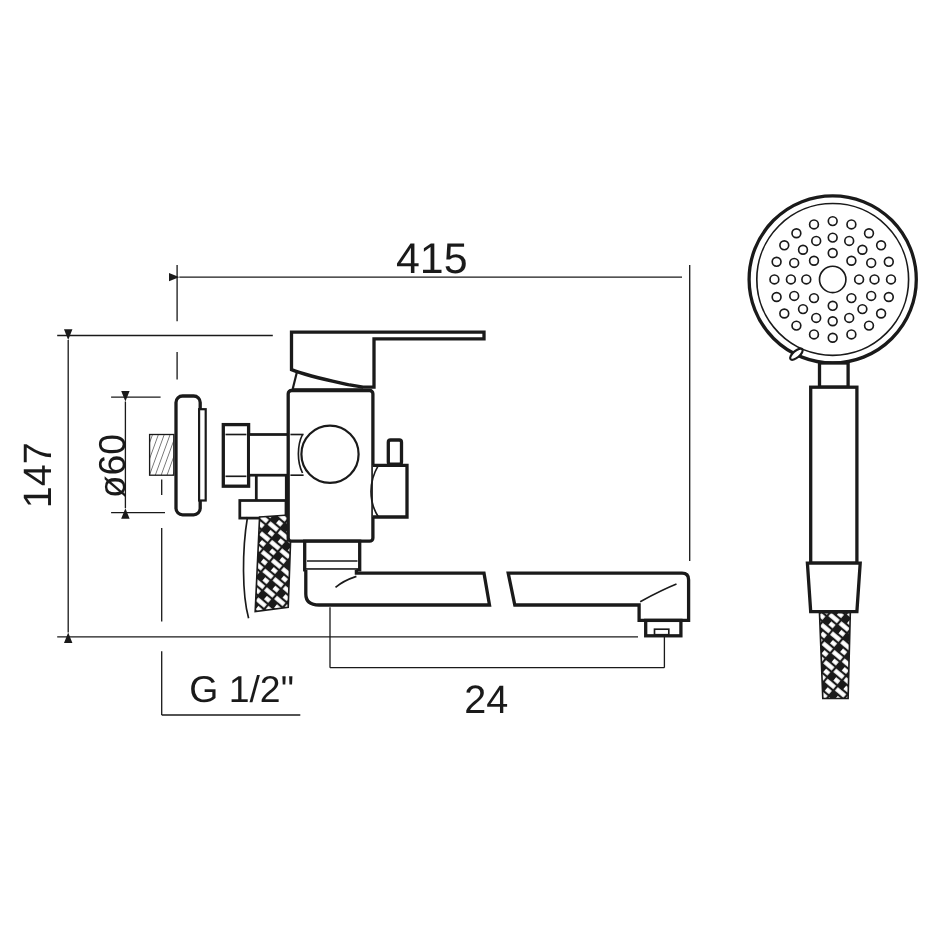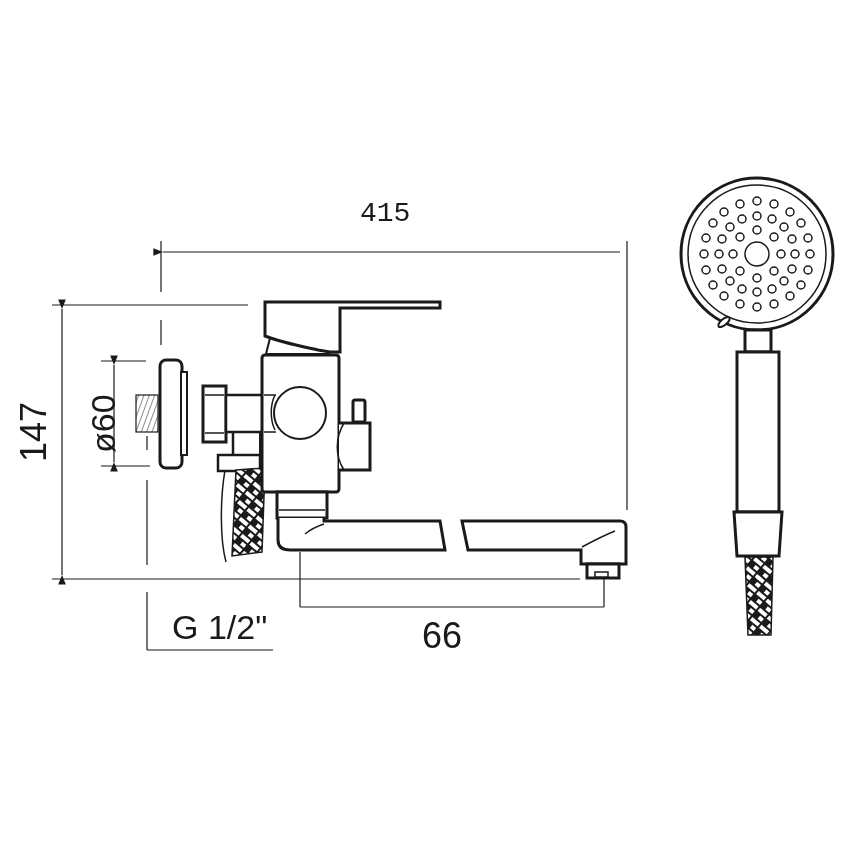--- a/index.html
+++ b/index.html
@@ -1,19 +1,19 @@
 <!DOCTYPE html>
 <html><head>
 <meta charset="utf-8">
 <style>
   html, body { margin:0; padding:0; background:#ffffff; }
   body { width:862px; height:862px; position:relative; overflow:hidden; font-family:"Liberation Sans", sans-serif; }
   svg { position:absolute; left:0; top:0; }
   .dimtext { position:absolute; font-family:"Liberation Sans", sans-serif; color:#1a1a1a; line-height:1; white-space:nowrap; }
-  #dim-415 { left:360px; top:200px; font-size:28px;font-family:Liberation Mono, monospace; }
+  #dim-415 { left:360px; top:216px; font-size:39px; }
   #dim-35 { left:422px; top:618px; font-size:36px; }
   #dim-g12 { left:172px; top:610px; font-size:34px; }
   #dim-147 { left:16px; top:462px; font-size:36px; transform:rotate(-90deg); transform-origin:left top; }
   #dim-d60 { left:86px; top:453px; font-size:34px; transform:rotate(-90deg); transform-origin:left top; }
 </style>
 </head>
 <body>
 
 <svg width="862" height="862" viewBox="0 0 862 862" xmlns="http://www.w3.org/2000/svg">
   <defs>
@@ -169,13 +169,13 @@
     <rect x="737" y="352" width="42" height="160" stroke-width="3"></rect>
     <path d="M734,512 L782,512 L779,556 L737,556 Z" stroke-width="3"></path>
     <path d="M745,557 L773,557 L771,635 L748,635 Z" fill="url(#braid)" stroke-width="1.5"></path>
   </g>
 </svg>
 
 <div class="dimtext" id="dim-415">415</div>
 <div class="dimtext" id="dim-147">147</div>
 <div class="dimtext" id="dim-d60">ø60</div>
 <div class="dimtext" id="dim-g12">G 1/2"</div>
-<div class="dimtext" id="dim-35">66</div>
+<div class="dimtext" id="dim-35">24</div>
 
 </body></html>

